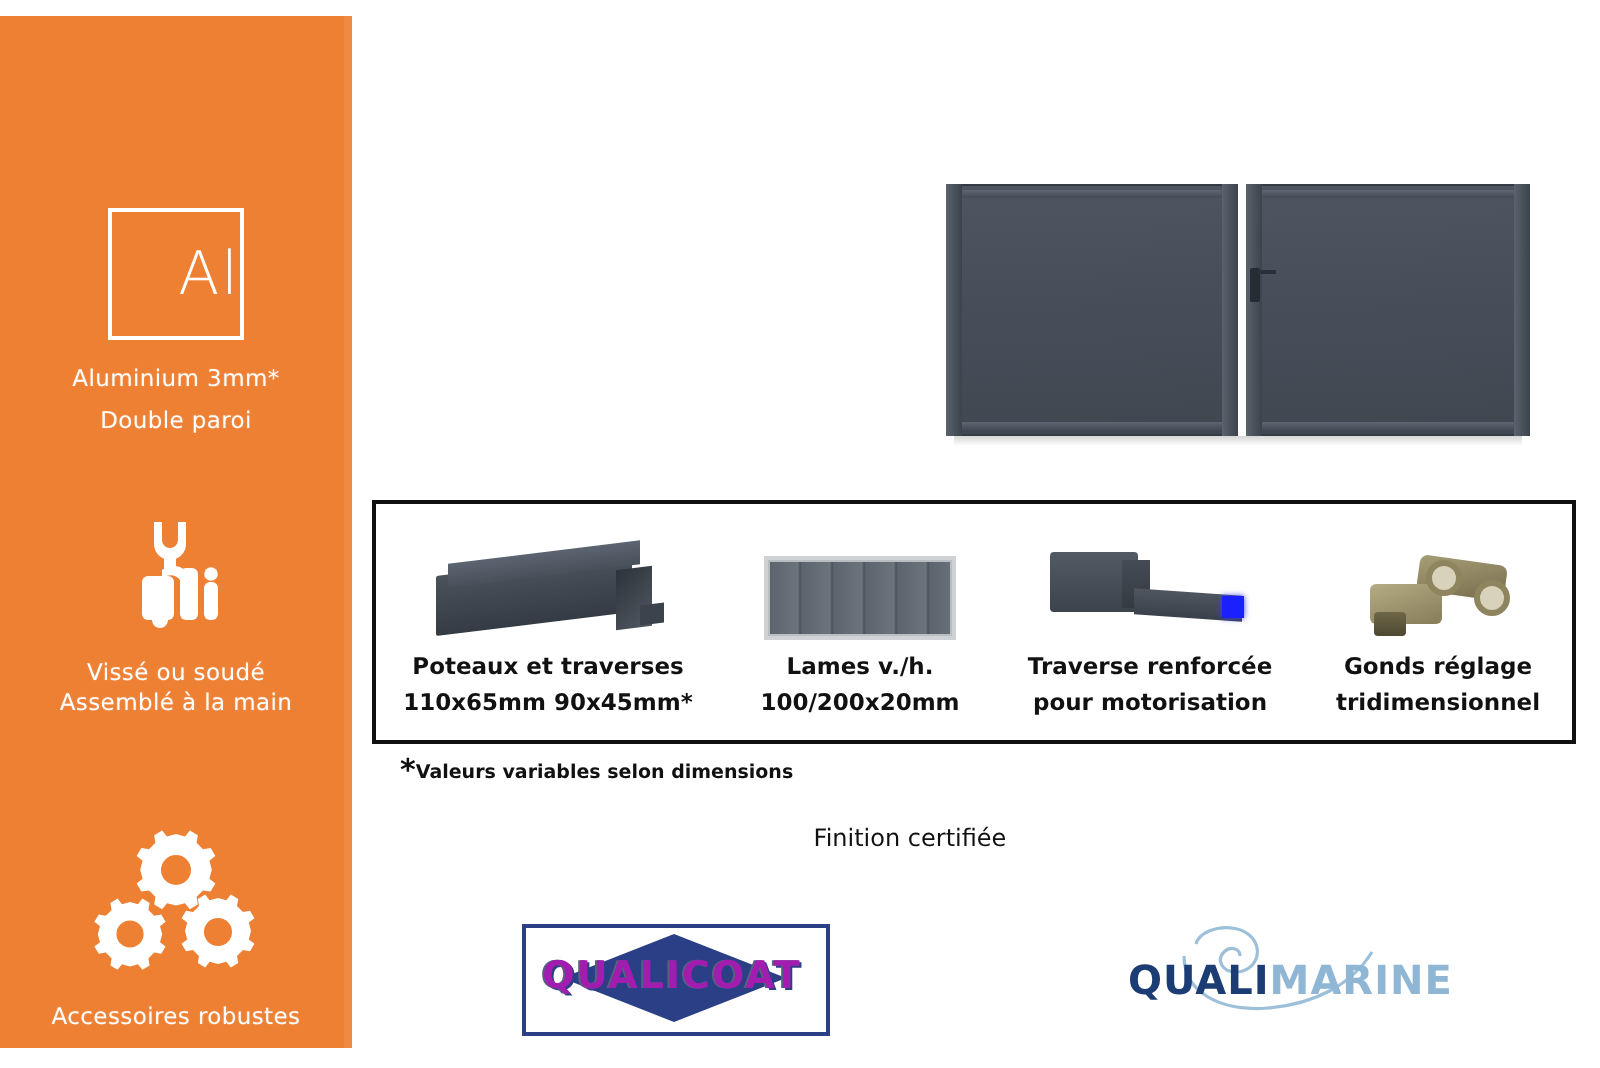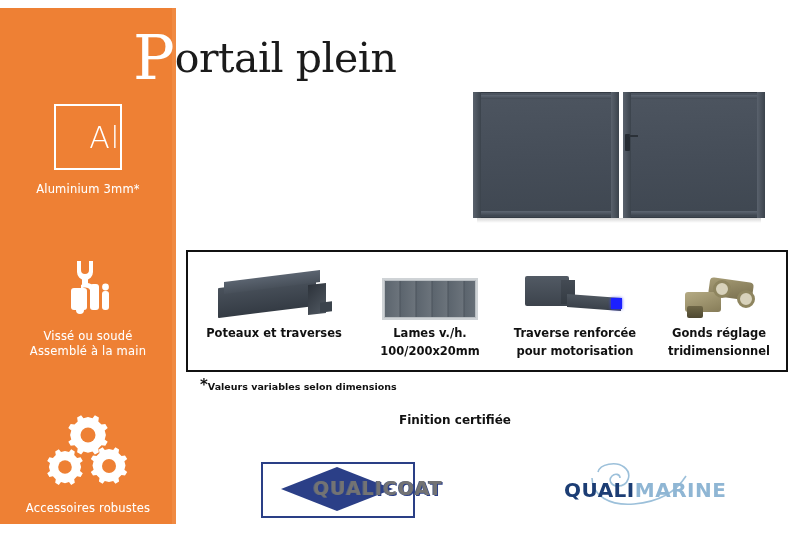--- a/index.html
+++ b/index.html
@@ -204,42 +204,41 @@
   .footnote .txt{
     font-family:"DejaVu Sans", sans-serif;font-size:9.5px;color:#111;
     vertical-align:top;line-height:15px;font-weight:bold;
   }
 
   
   .certif{
     position:absolute;left:0;top:410px;width:800px;text-align:center;
   }
   .certif span{
-    font-family:"DejaVu Sans", sans-serif;font-size:12px;font-weight:700;color:#111;
+    font-family:"DejaVu Sans", sans-serif;font-size:12px;font-weight:400;color:#111;
     margin-left:110px;
   }
 
   
   .logo-qualicoat{
     position:absolute;left:261px;top:462px;width:150px;height:52px;
     border:2px solid #2a3f86;background:#fff;
   }
   .diamond{
     position:absolute;left:18px;top:3px;width:112px;height:44px;
     background:#2b3f87;
     clip-path:polygon(50% 0%,100% 50%,50% 100%,0% 50%);
   }
   .qc-text{
     position:absolute;left:0;top:0;width:146px;height:48px;
     display:flex;align-items:center;justify-content:center;
     font-family:"DejaVu Sans", sans-serif;
     font-size:19px;font-weight:700;letter-spacing:1px;
-    color:#737373;
+    color:#a21caf;
     text-shadow:-1px 0 0 #55627f, 1px 1px 0 #2b3f87;
-    padding-left:42px;
   }
 
   .logo-qualimarine{
     position:absolute;left:556px;top:466px;width:172px;height:44px;
   }
   .qm-swirl{position:absolute;left:34px;top:-4px;}
   .qm-text{
     position:absolute;left:8px;top:14px;
     font-family:"DejaVu Sans", sans-serif;
     font-size:20px;font-weight:700;letter-spacing:.5px;line-height:20px;
@@ -255,20 +254,21 @@
 <div class="page">
 
   <div class="sidebar">
     <div class="stripe"></div>
 
     <div class="feature" style="top:96px;">
       <div class="al-box">
         <span>Al</span>
       </div>
       <div class="cap">Aluminium 3mm*</div>
+      <div class="cap cap2">Double paroi</div>
     </div>
 
     <div class="feature" style="top:248px;">
       <div class="icon-wrap">
         <svg width="62" height="60" viewBox="0 0 62 60" aria-hidden="true">
           <g fill="#ffffff">
             <path d="M20 3 l0 11 a8 8 0 0 0 16 0 l0 -11 l-4 0 l0 9 a4 4 0 0 1 -8 0 l0 -9 z"></path>
             <rect x="25" y="18" width="6" height="10" rx="2"></rect>
             <path d="M24 27 c4 -3 10 -3 13 2 l-4 3 c-2 -3 -6 -3 -9 -1 z"></path>
             <rect x="14" y="30" width="16" height="22" rx="3"></rect>
@@ -297,23 +297,20 @@
             <circle cx="24" cy="52" r="6.8" fill="#ee8034"></circle>
             <path d="M68 34 l4.2 1.1 l2.2 -2.8 l3.7 2.2 l-0.6 3.5 l3.0 3.0 l3.5 -0.6 l2.2 3.7 l-2.8 2.2 l1.1 4.2 l-1.1 4.2 l2.8 2.2 l-2.2 3.7 l-3.5 -0.6 l-3.0 3.0 l0.6 3.5 l-3.7 2.2 l-2.2 -2.8 l-4.2 1.1 l-4.2 -1.1 l-2.2 2.8 l-3.7 -2.2 l0.6 -3.5 l-3.0 -3.0 l-3.5 0.6 l-2.2 -3.7 l2.8 -2.2 l-1.1 -4.2 l1.1 -4.2 l-2.8 -2.2 l2.2 -3.7 l3.5 0.6 l3.0 -3.0 l-0.6 -3.5 l3.7 -2.2 l2.2 2.8 z"></path>
             <circle cx="68" cy="51" r="7" fill="#ee8034"></circle>
           </g>
         </svg>
       </div>
       <div class="cap">Accessoires robustes</div>
     </div>
   </div>
 
-  <div class="title">
-    <span class="big-p">P</span><span class="rest">ortail plein</span>
-  </div>
 
   <div class="gate">
     <div class="leaf left">
       <div class="rail top"></div>
       <div class="rail bot"></div>
     </div>
     <div class="leaf right">
       <div class="rail top"></div>
       <div class="rail bot"></div>
     </div>
@@ -330,20 +327,21 @@
     <div class="spec-col c1">
       <div class="art">
         <div class="art-profile">
           <div class="body"></div>
           <div class="cap-top"></div>
           <div class="end"></div>
           <div class="tab"></div>
         </div>
       </div>
       <div class="t1">Poteaux et traverses</div>
+      <div class="t2">110x65mm 90x45mm*</div>
     </div>
 
     <div class="spec-col c2">
       <div class="art">
         <div class="art-lames">
             <div class="inner"></div>
           </div>
       </div>
       <div class="t1">Lames v./h.</div>
       <div class="t2">100/200x20mm</div>

